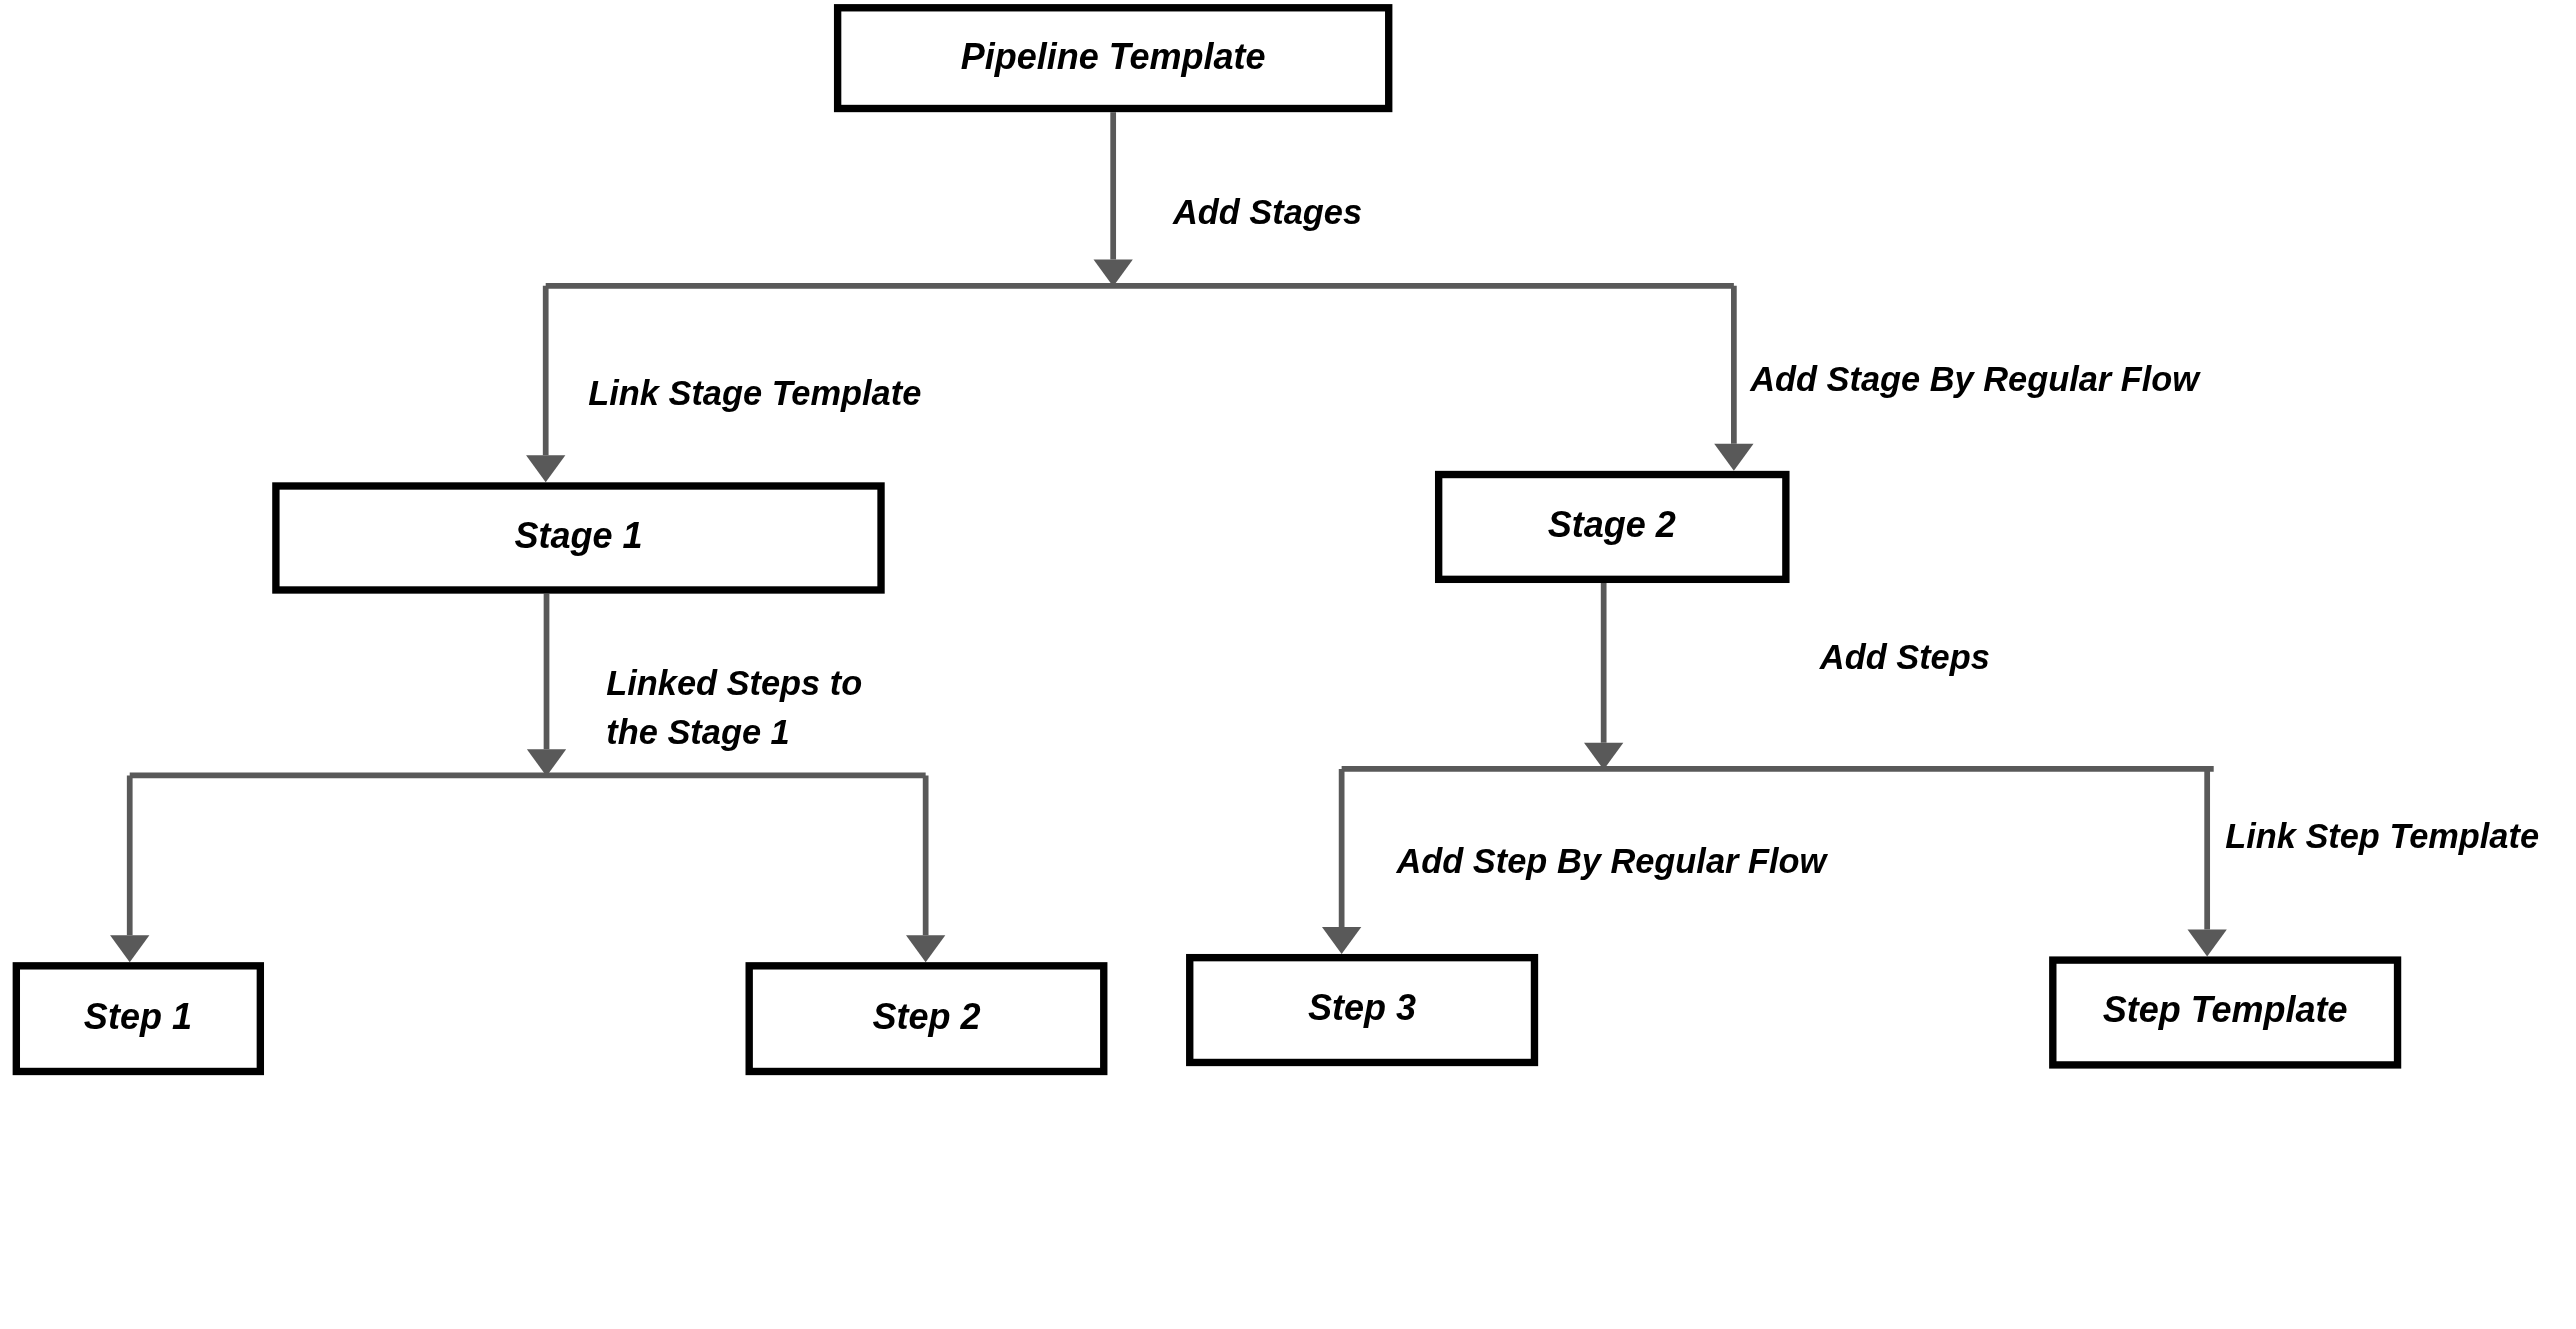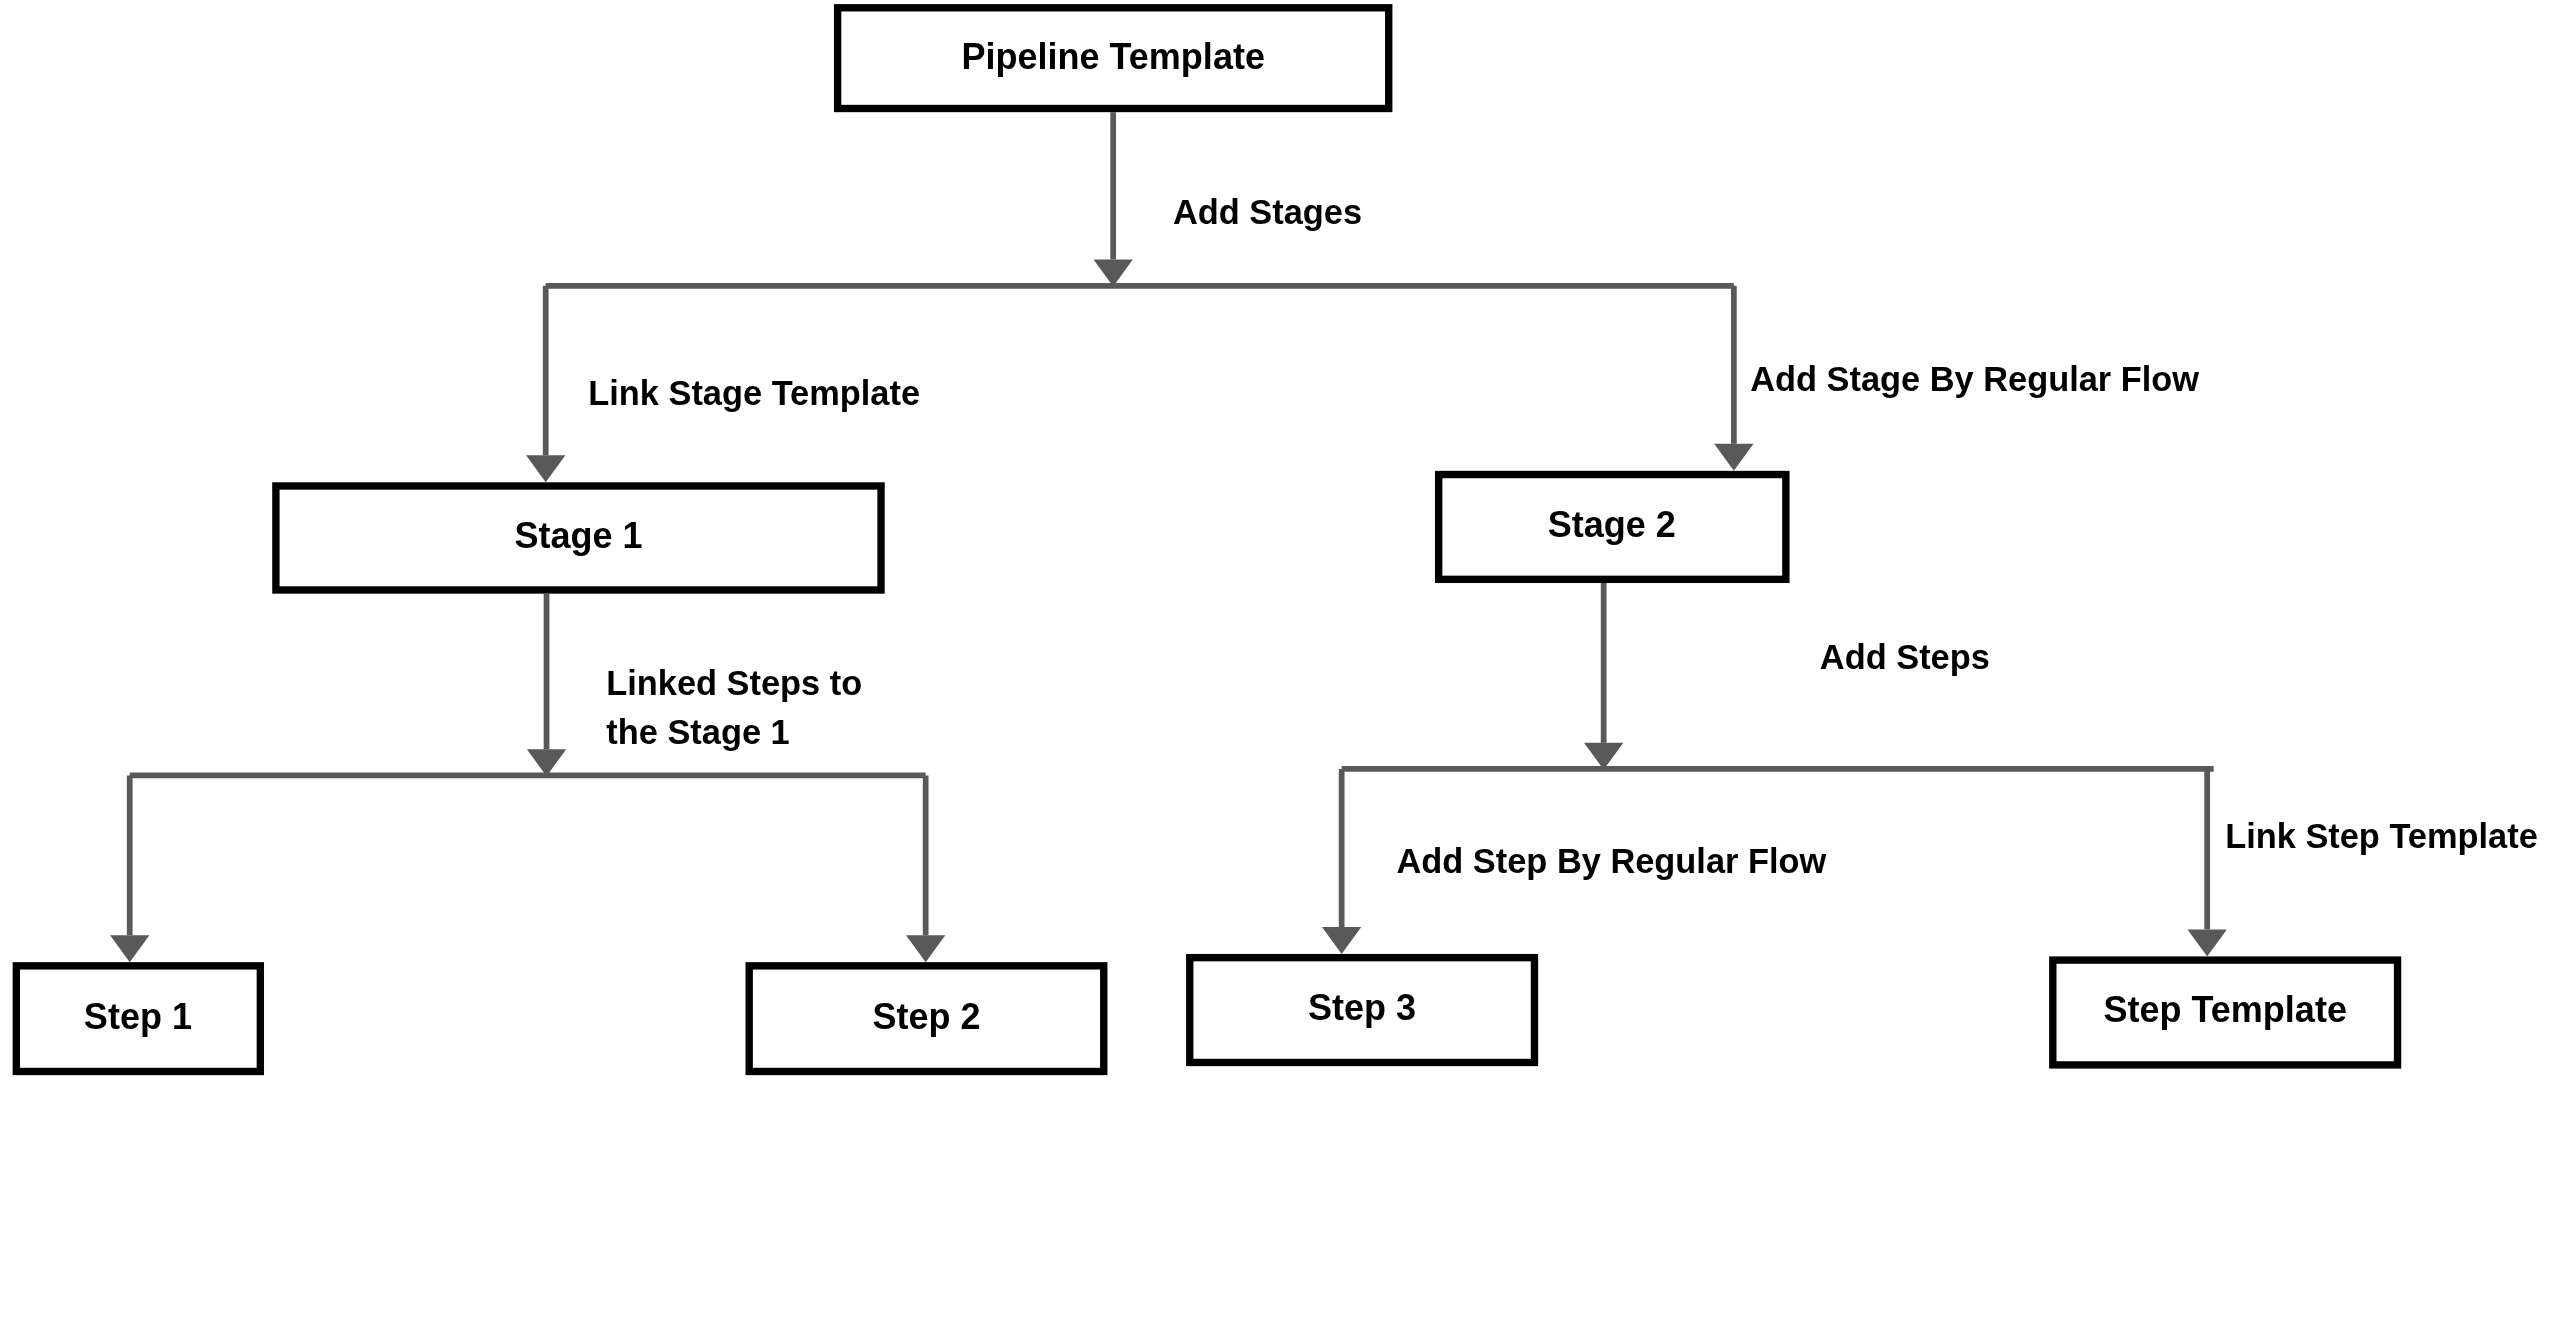--- a/index.html
+++ b/index.html
@@ -10,20 +10,21 @@
   }
   body {
     font-family: "Liberation Sans", sans-serif;
   }
   #diagram-root {
     position: relative;
     width: 2576px;
     height: 1329px;
     background: #ffffff;
     overflow: hidden;
+    font-style: italic;
   }
   #flow-svg {
     position: absolute;
     left: 0;
     top: 0;
     width: 2576px;
     height: 1329px;
     display: block;
   }
   .node-box {

